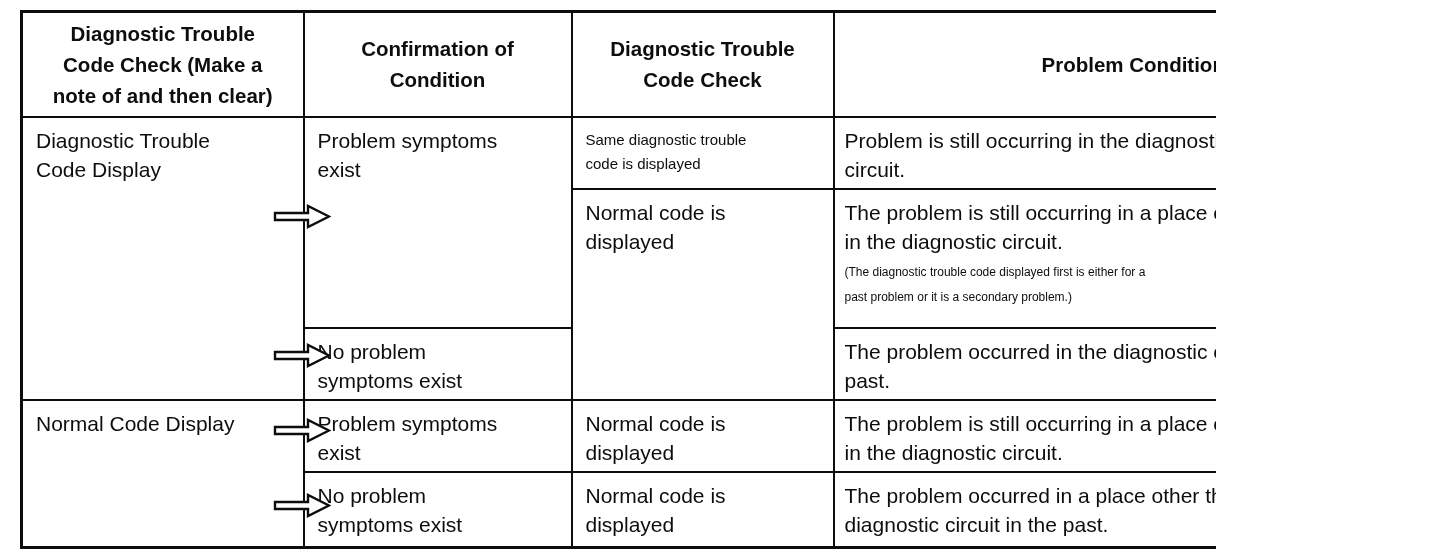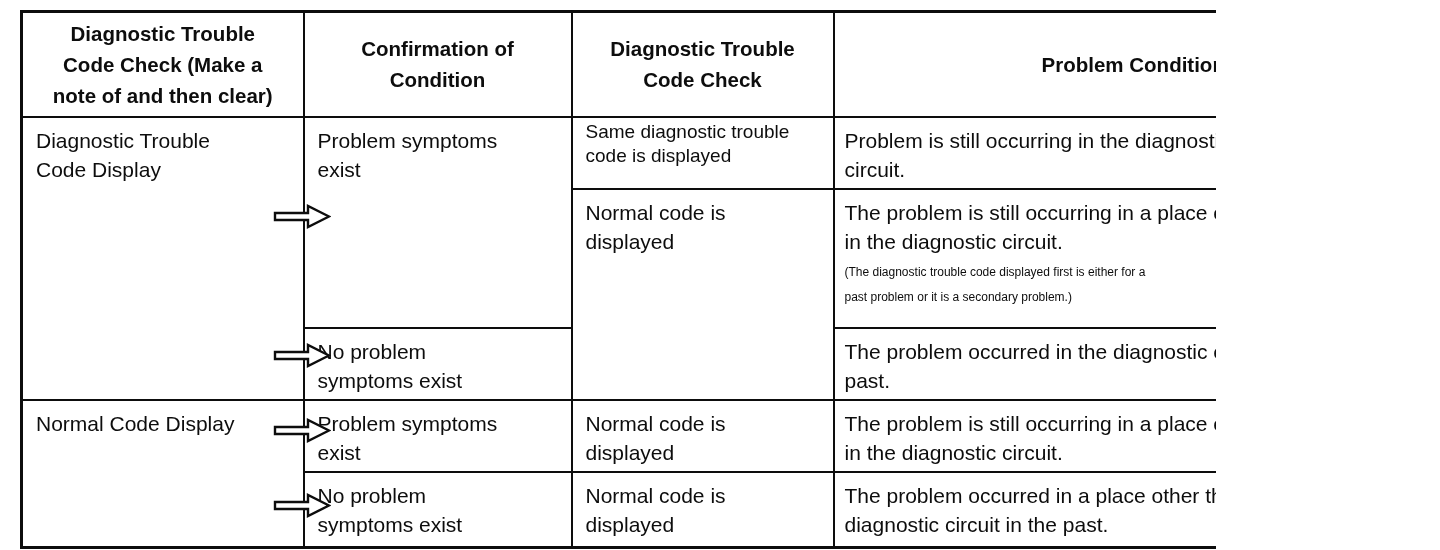--- a/index.html
+++ b/index.html
@@ -45,23 +45,23 @@
     padding-left: 12px;
   }
   .txt {
     display: block;
     white-space: pre-line;
     font-size: 21px;
     line-height: 29px;
     padding: 8px 8px 4px 13px;
   }
   .txt.small {
-    font-size: 19px;
+    font-size: 15px;
     line-height: 24px;
-    padding-top: 2px;
+    padding-top: 10px;
   }
   .txt.note {
     font-size: 12px;
     line-height: 25px;
     padding-top: 0;
   }
   td.cond .txt {
     padding-left: 10px;
   }
   .arrow-icon {

